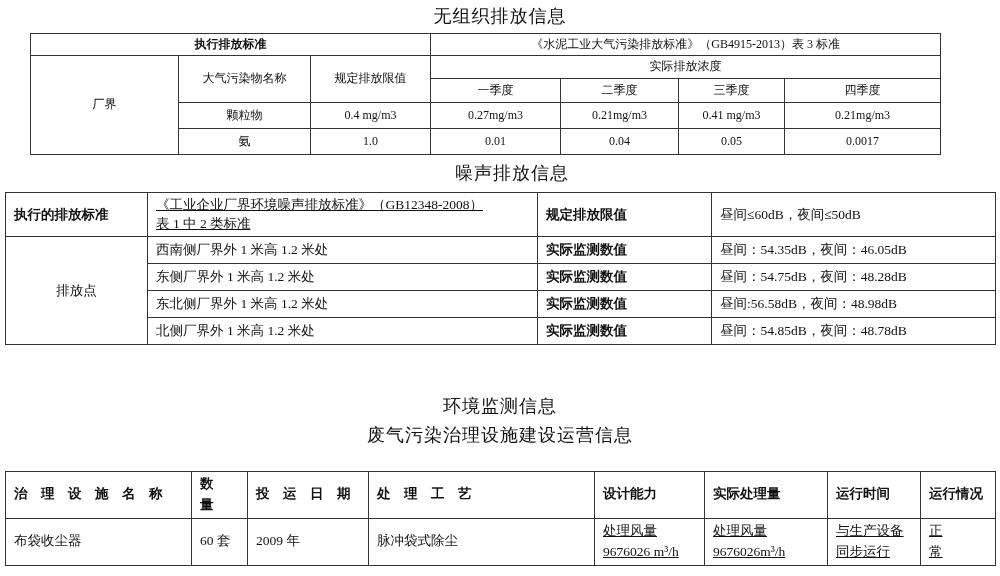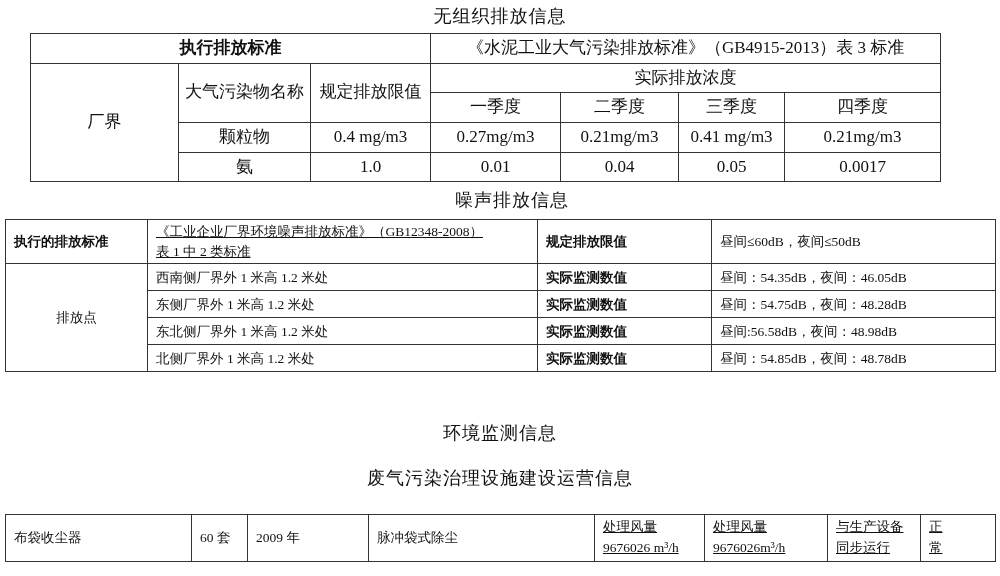--- a/index.html
+++ b/index.html
@@ -13,41 +13,41 @@
     color: #111111;
   }
   .sec-title {
     text-align: center;
     font-size: 18px;
     line-height: 23px;
     letter-spacing: 1px;
   }
   #title1 { margin-top: 5px; margin-bottom: 5px; }
   #title2 { margin-top: 7px; margin-bottom: 7px; padding-left: 24px; }
-  #title3 { margin-top: 50px; margin-bottom: 22px; }
+  #title3 { margin-top: 50px; margin-bottom: 6px; }
   #title4 { margin-top: 5px; margin-bottom: 24px; }
 
   table {
     border-collapse: collapse;
     table-layout: fixed;
   }
   td {
     border: 1px solid #333333;
     font-size: 13.5px;
     padding: 2px 8px;
     vertical-align: middle;
     overflow: hidden;
     line-height: 1.45;
   }
   .b { font-weight: bold; }
   .c { text-align: center; padding: 2px 2px; }
   .pre { white-space: pre-line; text-decoration: underline; }
 
   #table1 { margin-left: 30px; width: 910px; }
-  #table1 td { font-size: 17px; margin-top: 22px; }
+  #table1 td { font-size: 12px; margin-top: 22px; }
   #table2, #table3, #table4 { margin-left: 5px; width: 990px; }
   #table4 td { line-height: 1.55; }
 </style>
 </head>
 <body>
 
 <div>
 
   <div id="title1" class="sec-title">无组织排放信息</div>
 
@@ -148,20 +148,30 @@
       <col style="width:186px">
         <col style="width:56px">
         <col style="width:121px">
         <col style="width:226px">
       <col style="width:110px">
         <col style="width:123px">
         <col style="width:93px">
         <col style="width:75px">
     </colgroup>
     <tbody>
+        <tr style="height:38px">
+      <td class="b">治　理　设　施　名　称</td>
+      <td class="b">数　量</td>
+      <td class="b">投　运　日　期</td>
+      <td class="b">处　理　工　艺</td>
+      <td class="b">设计能力</td>
+      <td class="b">实际处理量</td>
+      <td class="b">运行时间</td>
+      <td class="b">运行情况</td>
+    </tr>
     <tr style="height:46px">
       <td>布袋收尘器</td>
       <td>60 套</td>
       <td>2009 年</td>
       <td>脉冲袋式除尘</td>
       <td class="pre">处理风量
 9676026 m³/h</td>
       <td class="pre">处理风量
 9676026m³/h</td>
       <td class="pre">与生产设备

